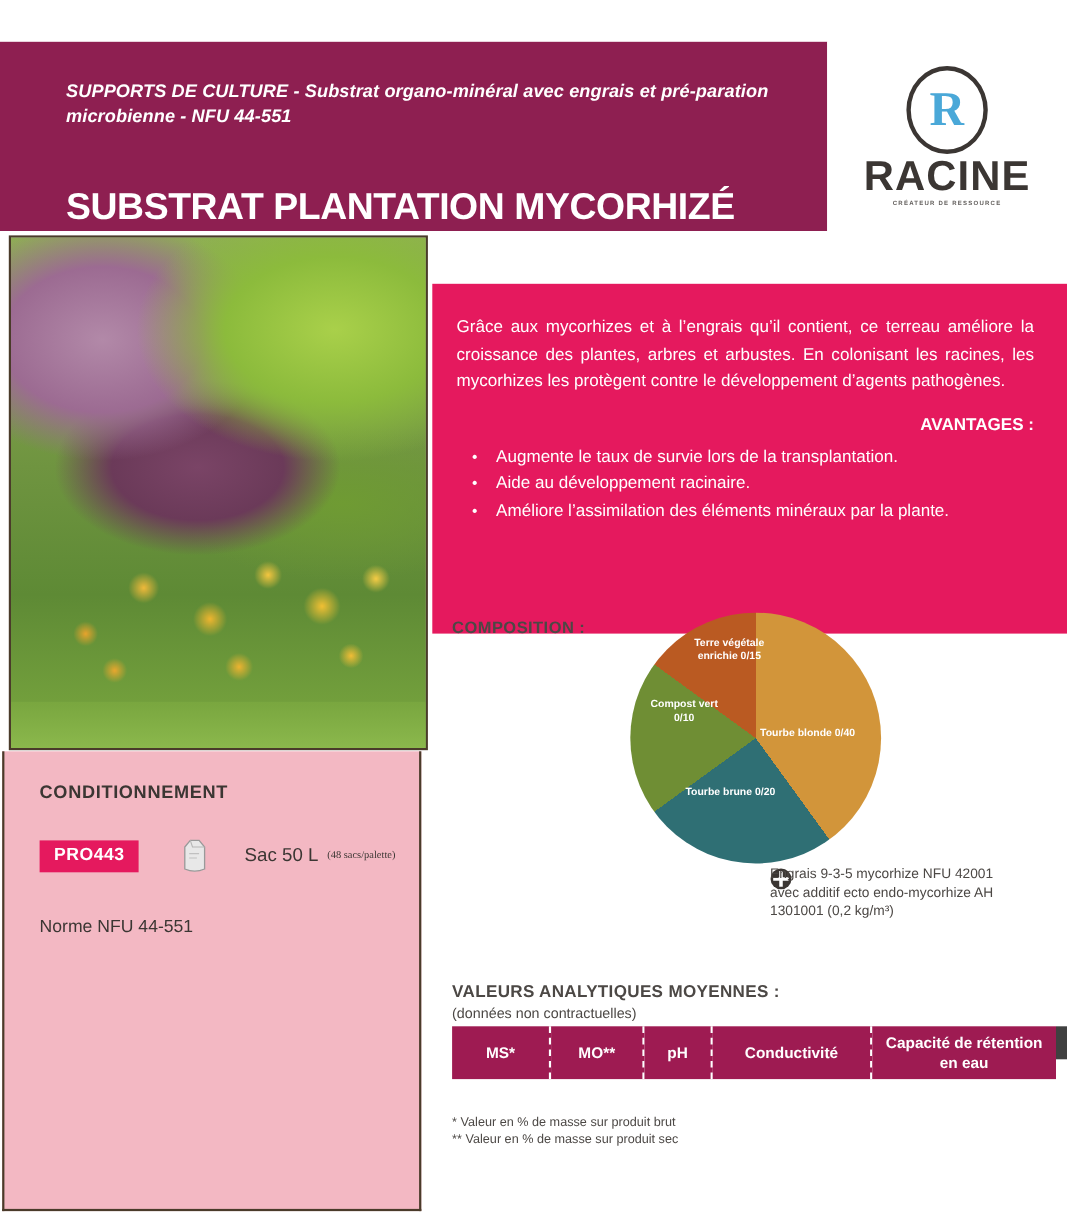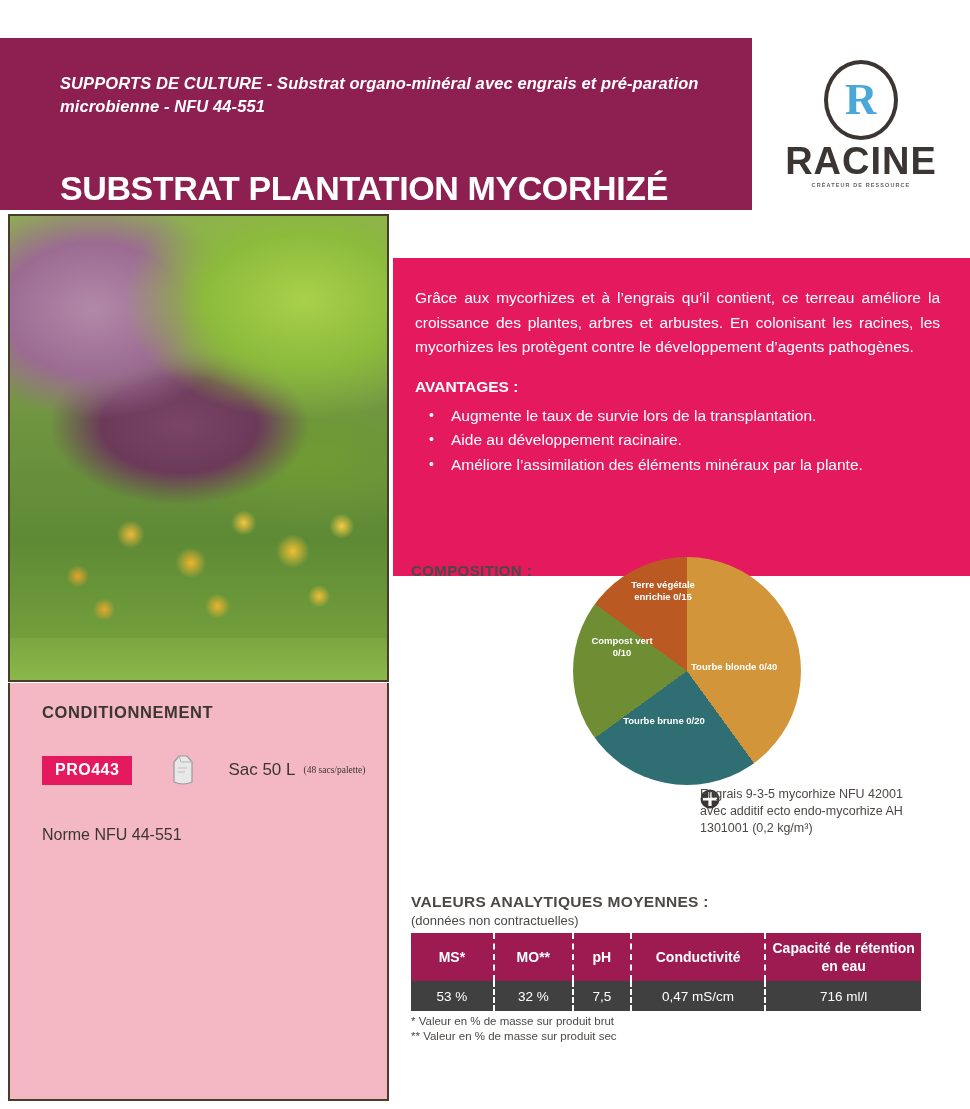--- a/index.html
+++ b/index.html
@@ -88,39 +88,39 @@
     position: absolute; left: 393px; top: 214px;
     width: 577px; height: 318px;
     background: #e5195e; color: #ffffff;
     padding: 28px 30px 0 22px;
     margin-top: 44px;
   }
   .desc p {
     font-size: 15.5px; line-height: 24.5px;
     text-align: justify; margin-bottom: 18px;
   }
-  .adv-title { font-size: 15.5px; font-weight: bold; margin-bottom: 8px; }
+  .adv-title { font-size: 15.5px; font-weight: bold; margin-bottom: 8px; text-align: right; }
   .adv-list { list-style: none; }
   .adv-list li {
     font-size: 15.5px; line-height: 24.5px;
     padding-left: 36px; position: relative;
   }
   .adv-list li::before {
     content: "•"; position: absolute; left: 14px; top: -1px; font-size: 14px;
   }
 
   
   .cond {
-    position: absolute; left: 8px; top: 683px;
+    position: absolute; left: 2px; top: 683px;
     width: 381px; height: 418px;
     background: #f3b8c3;
     border-left: 2px solid #4a3b2a;
     border-right: 2px solid #4a3b2a;
     border-bottom: 2px solid #4a3b2a;
-    padding: 20px 0 0 32px;
+    padding: 28px 0 0 32px;
   }
   .cond-title {
     font-size: 16.5px; font-weight: bold; color: #3b3633;
     letter-spacing: .6px; margin-bottom: 32px;
   }
   .cond-row { display: flex; align-items: center; gap: 0; }
   .prod-code {
     background: #e5195e; color: #ffffff; font-weight: bold;
     font-size: 16px; letter-spacing: .5px;
     padding: 5px 13px 6px; display: inline-block;
@@ -157,21 +157,21 @@
   .val-title {
     position: absolute; left: 411px; top: 893px;
     font-size: 15.5px; font-weight: bold; color: #4c4845; letter-spacing: .3px;
   }
   .val-sub {
     position: absolute; left: 411px; top: 913px;
     font-size: 13px; color: #4c4845;
   }
   .table {
     position: absolute; left: 411px; top: 933px;
-    width: 510px; display: flex; flex-direction: column;
+    width: 549px; display: flex; flex-direction: row;
   }
   .trow { display: flex; width: 100%; }
   .th {
     background: #9e1b52; color: #ffffff; font-weight: bold;
     font-size: 14px; text-align: center; line-height: 18px;
     height: 48px; display: flex; align-items: center; justify-content: center;
     border-right: 2px dashed #ffffff; padding: 0 4px;
   }
   .td {
     background: #404040; color: #ffffff; font-size: 13.5px;

